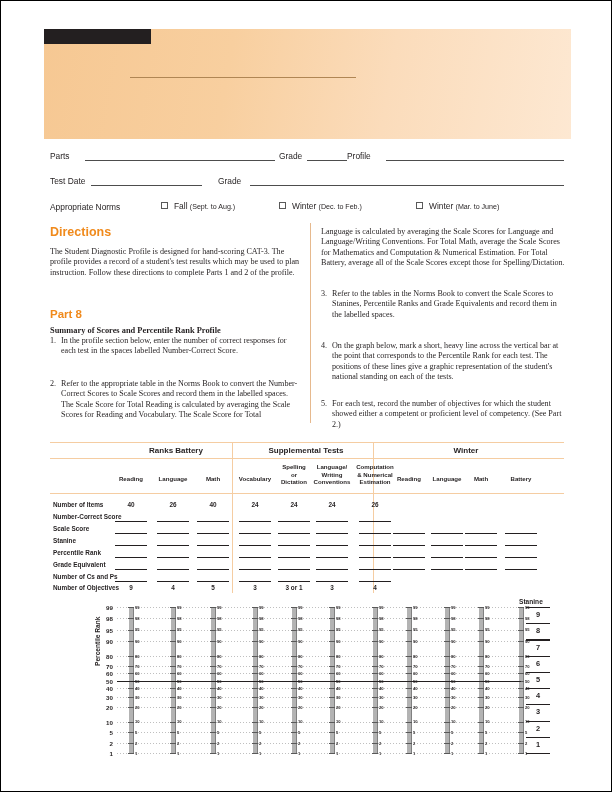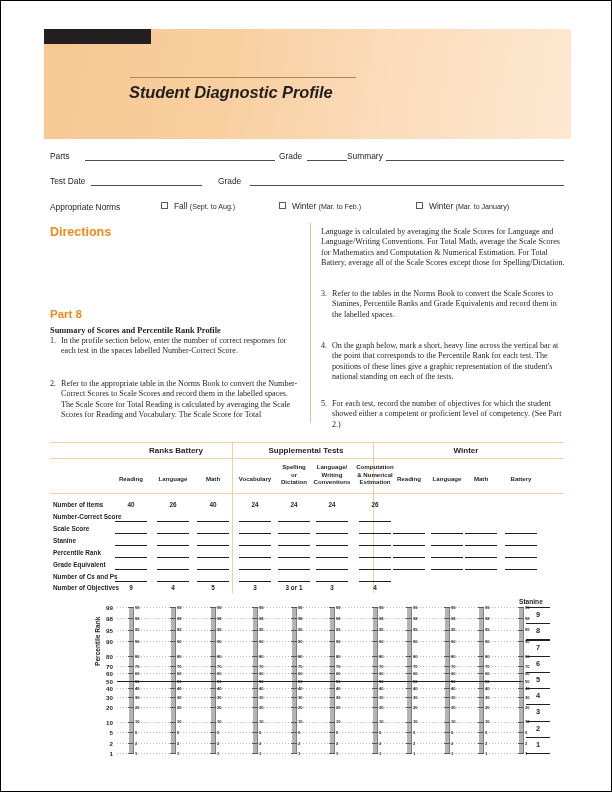--- a/index.html
+++ b/index.html
@@ -201,51 +201,51 @@
 </head>
 <body>
 
 <div id="page">
 
   <div id="header"></div>
   <div id="black-bar"></div>
 
 
   <div id="title-rule"></div>
-  <div id="doc-title">Student Diagnostic Profile</div>
 
 
   <div class="fld-label" style="left:49px; top:150px;">Parts</div>
   <div class="rule" style="left:84px; top:159px; width:190px;"></div>
 
   <div class="fld-label" style="left:278px; top:150px;">Grade</div>
   <div class="rule" style="left:306px; top:159px; width:40px;"></div>
 
-  <div class="fld-label" style="left:346px; top:150px;">Summary</div>
+  <div class="fld-label" style="left:346px; top:150px;">Profile</div>
   <div class="rule" style="left:385px; top:159px; width:178px;"></div>
 
   <div class="fld-label" style="left:49px; top:175px;">Test Date</div>
   <div class="rule" style="left:90px; top:184px; width:111px;"></div>
 
   <div class="fld-label" style="left:217px; top:175px;">Grade</div>
   <div class="rule" style="left:249px; top:184px; width:314px;"></div>
 
   <div class="fld-label" style="left:49px; top:201px;">Appropriate Norms</div>
 
   <div class="cbox" style="left:160px; top:201px;"></div>
   <div class="cbox-label" style="left:173px; top:200px;"><span>Fall</span> <span class="cbox-sm">(Sept. to Aug.)</span></div>
 
   <div class="cbox" style="left:278px; top:201px;"></div>
-  <div class="cbox-label" style="left:291px; top:200px;"><span>Winter</span> <span class="cbox-sm">(Mar. to Feb.)</span></div>
+  <div class="cbox-label" style="left:291px; top:200px;"><span>Winter</span> <span class="cbox-sm">(Dec. to Feb.)</span></div>
 
   <div class="cbox" style="left:415px; top:201px;"></div>
-  <div class="cbox-label" style="left:428px; top:200px;"><span>Winter</span> <span class="cbox-sm">(Mar. to January)</span></div>
+  <div class="cbox-label" style="left:428px; top:200px;"><span>Winter</span> <span class="cbox-sm">(Mar. to June)</span></div>
 
   <div id="sec-directions">Directions</div>
   <div id="col-divider"></div>
+  <div class="body-text" id="intro">The Student Diagnostic Profile is designed for hand-scoring CAT-3. The profile provides a record of a student's test results which may be used to plan instruction. Follow these directions to complete Parts 1 and 2 of the profile.</div>
   <div id="sec-part1">Part 8</div>
   <div id="p1-head">Summary of Scores and Percentile Rank Profile</div>
 
   <div class="num-item" style="left:49px; top:335px; width:250px;">
     <span class="n">1.</span>
     <span class="t">In the profile section below, enter the number of correct responses for each test in the spaces labelled Number-Correct Score.</span>
   </div>
 
   <div class="num-item" style="left:49px; top:378px; width:250px;">
     <span class="n">2.</span>

